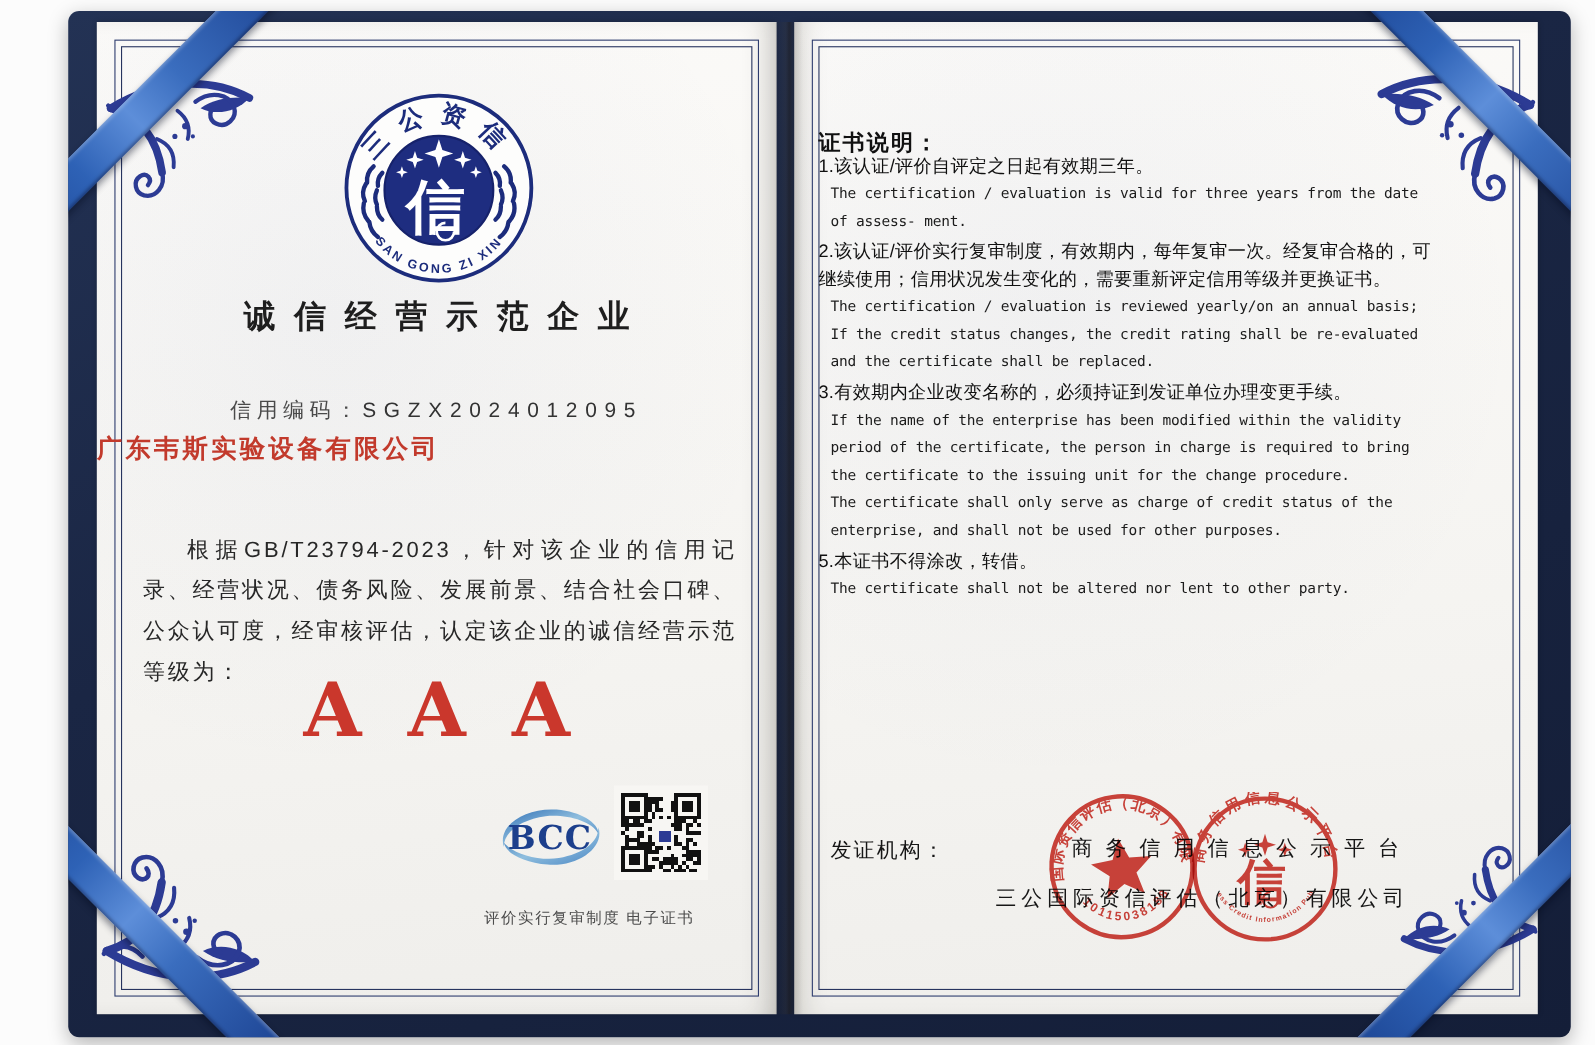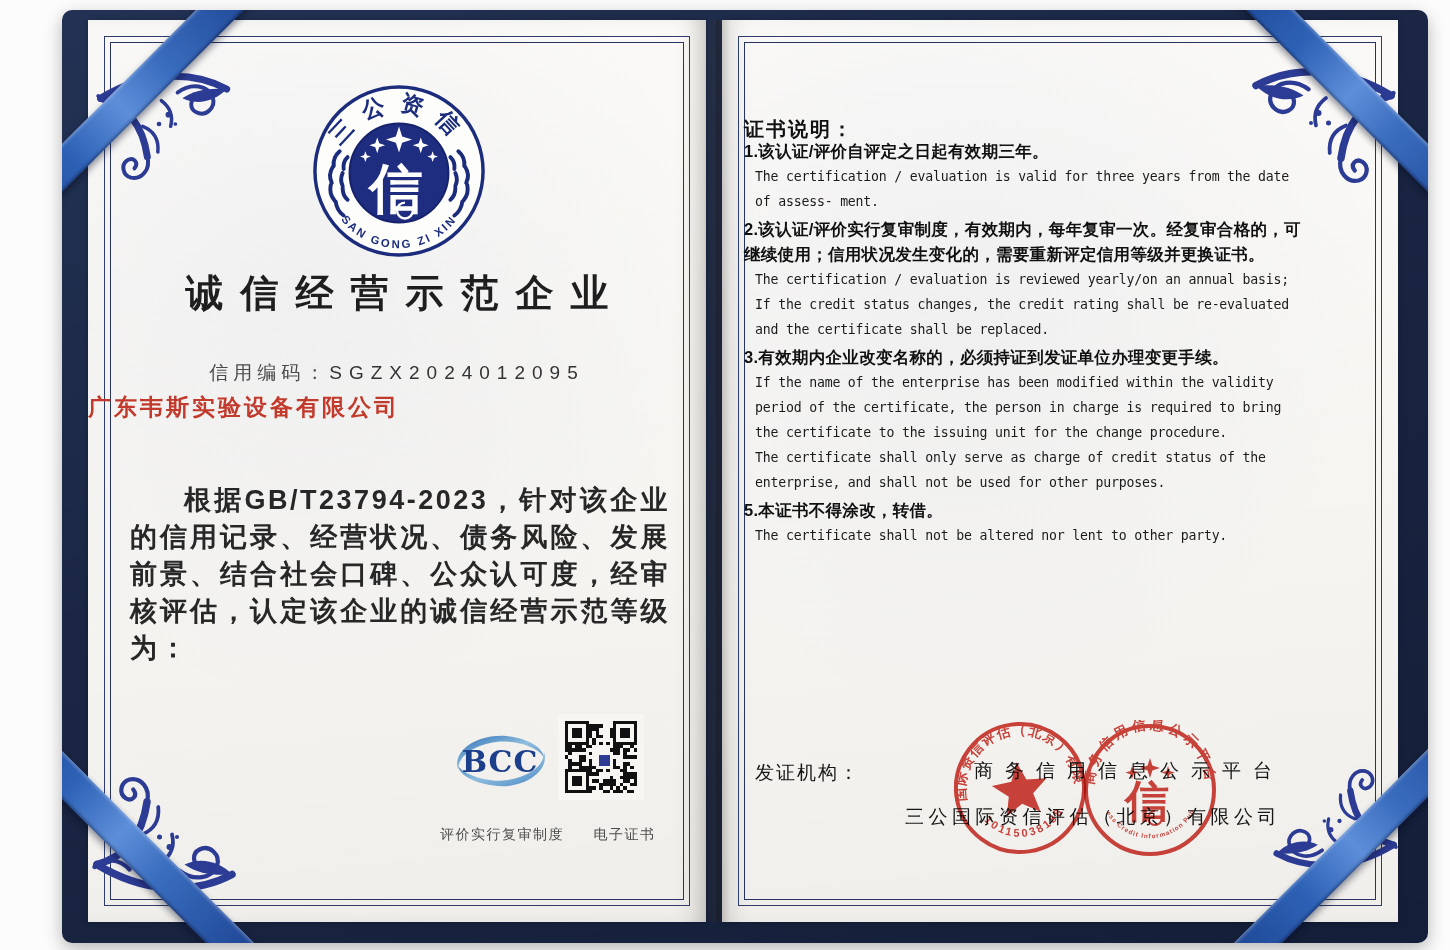--- a/index.html
+++ b/index.html
@@ -42,54 +42,54 @@
   .ribbon.tl{left:-112px;top:73px;transform:rotate(-45deg);}
   .ribbon.bl{left:-114px;top:814px;transform:rotate(45deg);}
   .ribbon.tr{left:1118px;top:73px;transform:rotate(45deg);}
   .ribbon.br{left:1121px;top:811px;transform:rotate(-45deg);}
   
   .flourish{position:absolute;z-index:3;}
   
   .logo{position:absolute;left:222px;top:62px;width:178px;height:178px;}
   .cert-title{
     position:absolute;left:0;top:248px;width:100%;text-align:center;
-    font-size:38px;font-weight:700;color:#1e1e1e;letter-spacing:17px;padding-left:17px;box-sizing:border-box;
+    font-size:29px;font-weight:700;color:#1e1e1e;letter-spacing:17px;padding-left:17px;box-sizing:border-box;
     font-family:"Liberation Serif","DejaVu Serif",serif;
   }
   .code-line{position:absolute;left:0;top:340px;width:100%;text-align:center;font-size:19px;color:#4a4a4a;letter-spacing:5px;}
   .code-line .val{color:#333;letter-spacing:7px;margin-top:12px;}
   .company{
     position:absolute;left:0;top:372px;width:100%;text-align:left;
     font-size:23px;font-weight:700;color:#c23a2c;letter-spacing:3px;
   }
   .uscc-line{position:absolute;left:0;top:438px;width:100%;text-align:center;font-size:17px;color:#4a4a4a;letter-spacing:3px;}
   .uscc-line .val{color:#333;letter-spacing:2.5px;}
   .body-para{
     position:absolute;left:42px;top:462px;width:540px;
-    font-size:27px;line-height:37px;letter-spacing:2.5px;color:#272727;
-    text-align:justify;text-indent:2em;font-weight:bold;
+    font-size:20px;line-height:37px;letter-spacing:2.5px;color:#272727;
+    text-align:justify;text-indent:2em;
   }
   .grade{
     position:absolute;left:0;top:586px;width:100%;text-align:center;
     font-family:"DejaVu Serif","Liberation Serif",serif;
     font-size:68px;font-weight:700;color:#ca372c;letter-spacing:42px;padding-left:42px;box-sizing:border-box;
   }
   .meta{position:absolute;left:84px;top:710px;font-size:18px;color:#1f1f1f;}
   .meta .row{margin-bottom:13px;letter-spacing:1px;white-space:nowrap;}
   .meta .lbl{letter-spacing:2.5px;}
   .meta .url{font-family:"DejaVu Sans Mono","Liberation Mono",monospace;font-size:15px;letter-spacing:.5px;color:#222;}
   .meta .url-row{margin:6px 0 6px 96px;}
   .bcc{position:absolute;left:360px;top:706px;width:104px;height:70px;}
   .qr{position:absolute;left:470px;top:694px;width:86px;height:86px;}
   .mutual-row{position:absolute;left:352px;top:806px;width:260px;font-size:14px;color:#4c4c4c;letter-spacing:1.5px;white-space:nowrap;}
-  .mutual-row .ecert{margin-left:24px;}
+  .mutual-row .ecert{}
   
   .notes-head{position:absolute;left:22px;top:72px;font-size:20px;font-weight:700;color:#111;letter-spacing:2px;margin-top:24px;}
   .notes{position:absolute;left:22px;top:116px;width:562px;}
-  .note-zh{font-size:16.5px;font-weight:700;color:#101010;line-height:25px;margin-top:3px;letter-spacing:.3px;}
+  .note-zh{font-size:16.5px;font-weight:400;color:#101010;line-height:25px;margin-top:3px;letter-spacing:.3px;}
   .note-en{font-family:"DejaVu Sans Mono","Liberation Mono",monospace;font-size:13.2px;color:#1b1b1b;line-height:25px;letter-spacing:-.2px;padding-left:11px;}
   .issuer-label{position:absolute;left:33px;top:740px;font-size:19px;color:#151515;letter-spacing:2px;}
   .issuer-line1{position:absolute;left:252px;top:738px;font-size:19px;color:#161616;letter-spacing:12px;white-space:nowrap;z-index:2;}
   .issuer-line2{position:absolute;left:183px;top:784px;font-size:19px;color:#161616;letter-spacing:4.5px;white-space:nowrap;z-index:2;}
   .seal{position:absolute;width:140px;height:140px;z-index:5;mix-blend-mode:multiply;opacity:.92;}
   .seal.left{left:228px;top:698px;transform:rotate(-8deg);}
   .seal.right{left:358px;top:700px;}
 </style>
 </head>
 <body>
@@ -178,20 +178,21 @@
 
     <div class="code-line">
       <span class="lbl">信用编码：</span><span class="val">SGZX2024012095</span>
     </div>
 
     <div class="company">广东韦斯实验设备有限公司</div>
 
 
     <div class="body-para">根据GB/T23794-2023，针对该企业的信用记录、经营状况、债务风险、发展前景、结合社会口碑、公众认可度，经审核评估，认定该企业的诚信经营示范等级为：</div>
 
+    <div class="grade">AAA</div>
 
 
     <svg class="bcc" viewBox="0 0 104 70">
       <defs>
         <linearGradient id="bccg" x1="0" y1="0" x2="1" y2="1">
           <stop offset="0" stop-color="#2f6fb5"></stop>
             <stop offset=".5" stop-color="#8fbede"></stop>
             <stop offset="1" stop-color="#4b87c4"></stop>
         </linearGradient>
       </defs>

